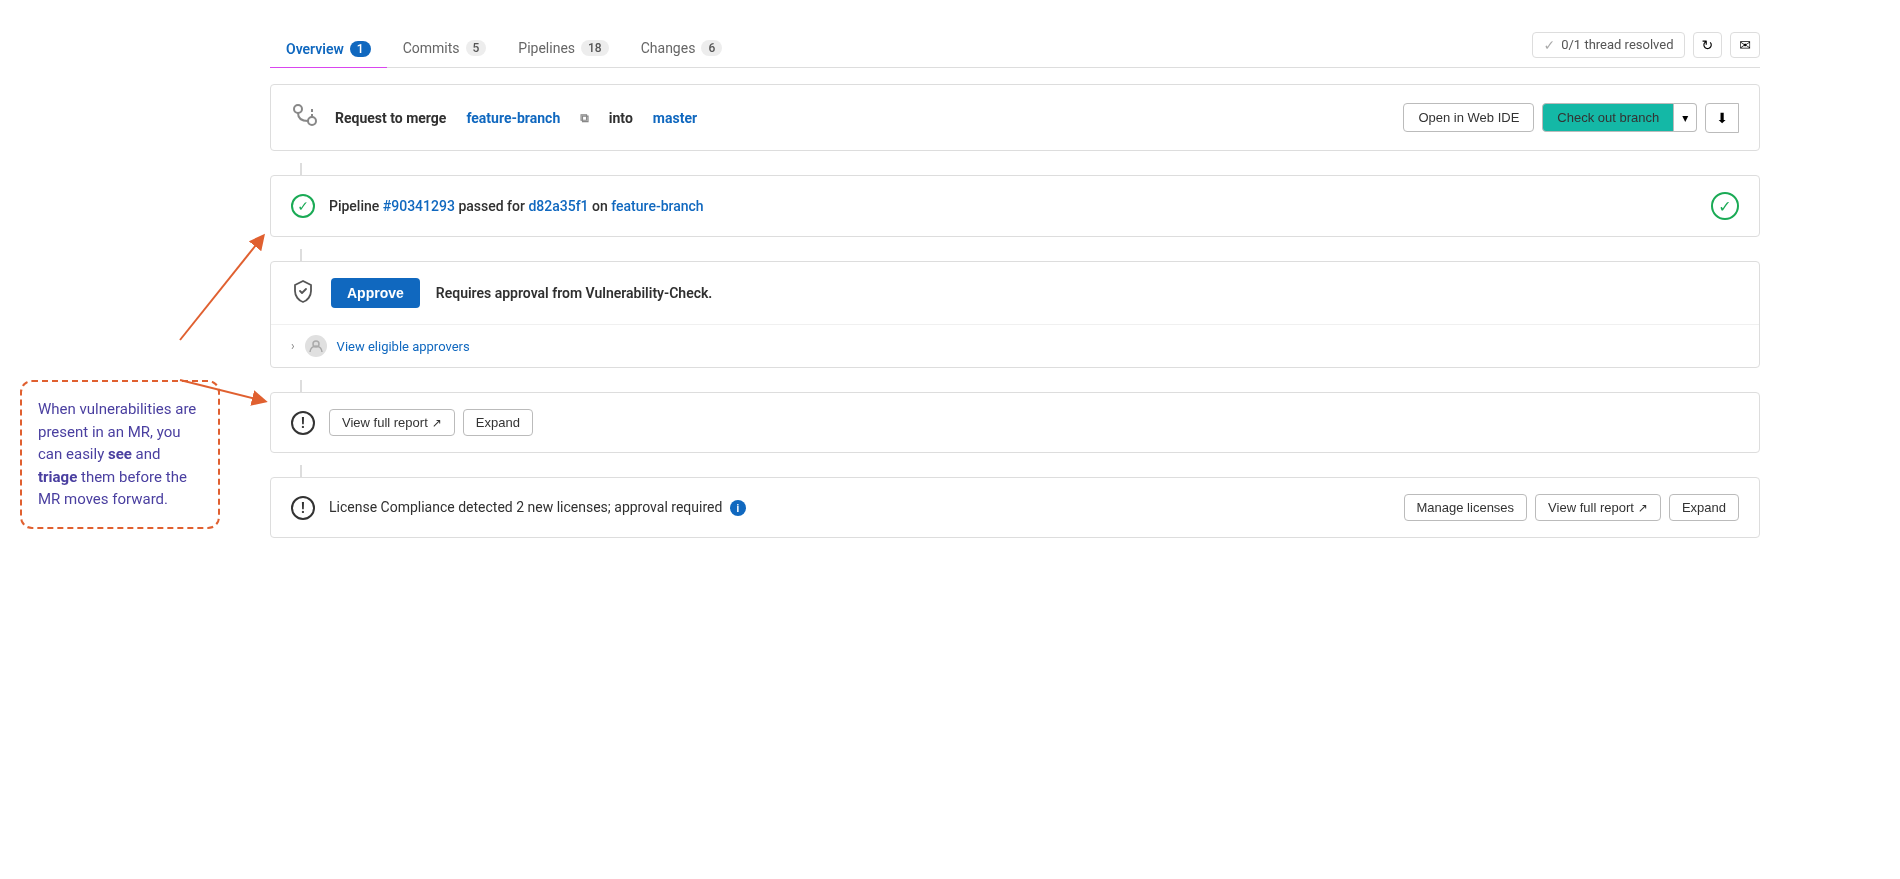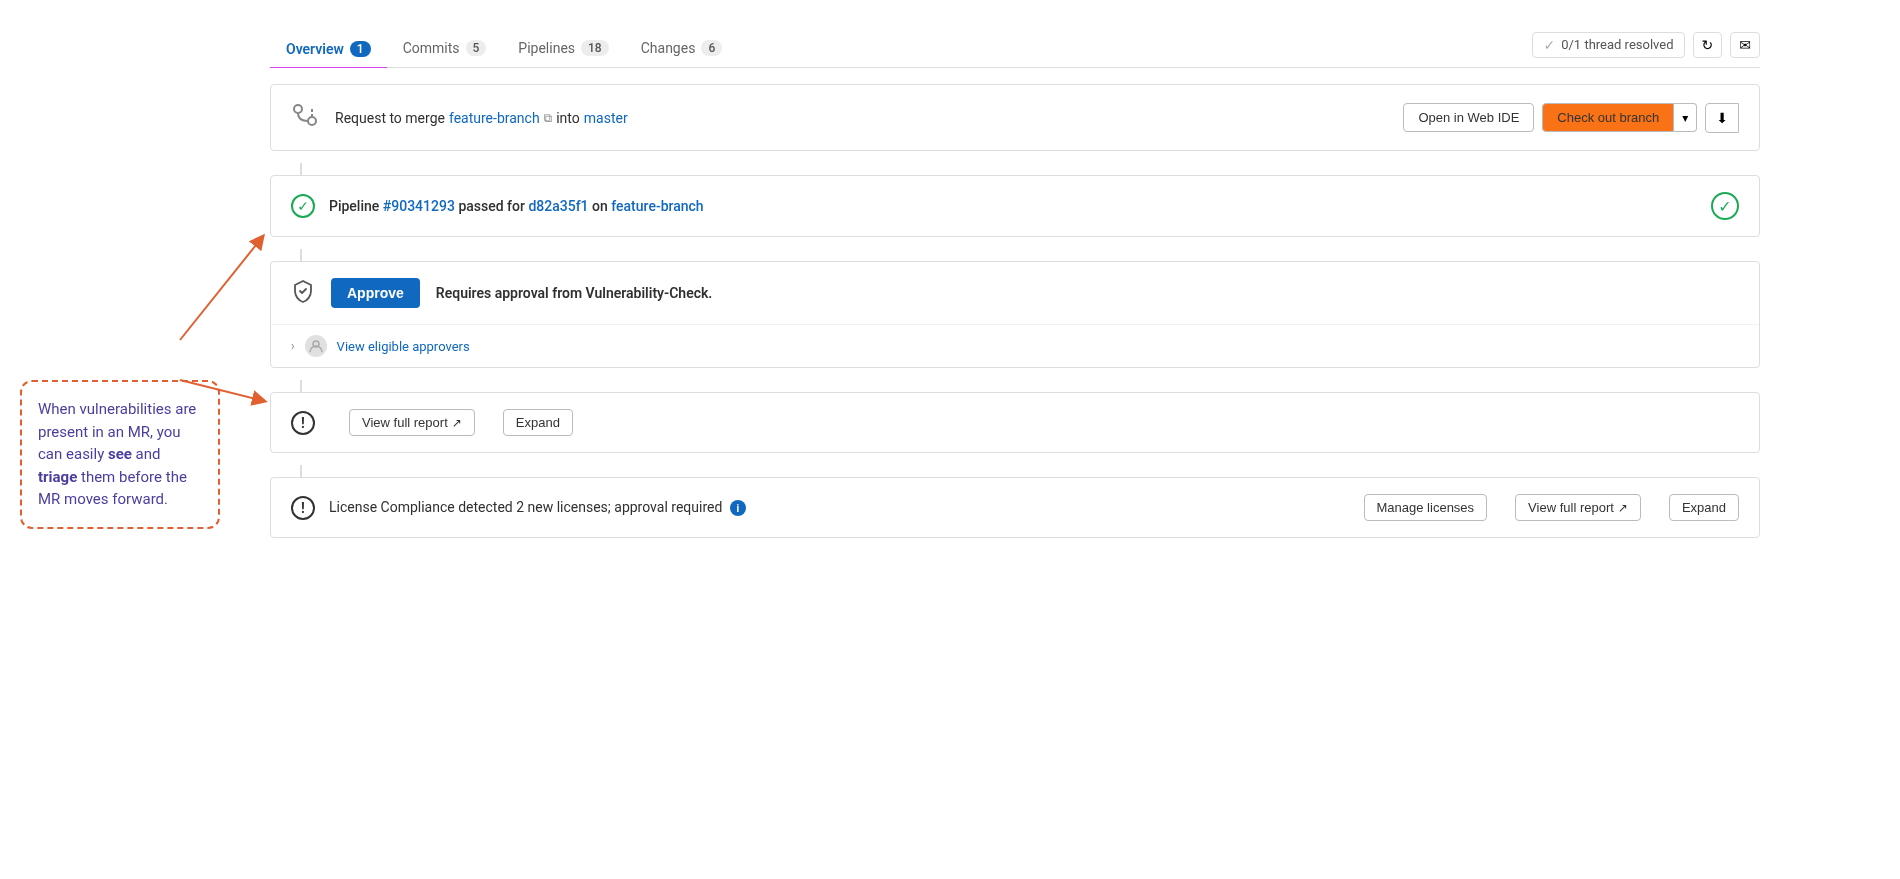--- a/index.html
+++ b/index.html
@@ -127,25 +127,25 @@
     .merge-icon {
       color: #888;
       font-size: 22px;
       flex-shrink: 0;
     }
     .merge-info {
       flex: 1;
     }
     .merge-info .line1 {
       font-size: 14px;
-      font-weight: 400;
+      font-weight: 700;
       color: #303030;
       display: flex;
       align-items: center;
-      gap: 4px;
+      gap: 20px;
       flex-wrap: wrap;
     }
     .merge-info .line2 {
       font-size: 13px;
       color: #666;
       margin-top: 4px;
       display: flex;
       align-items: center;
       gap: 4px;
     }
@@ -166,21 +166,21 @@
       border: 1px solid #bbb;
       background: #fff;
       border-radius: 4px;
       padding: 6px 14px;
       font-size: 13px;
       cursor: pointer;
       color: #333;
     }
     .btn-checkout {
       border: 1px solid #bbb;
-      background: #f97316;
+      background: #14b8a6;
       border-radius: 4px 0 0 4px;
       padding: 6px 14px;
       font-size: 13px;
       cursor: pointer;
       color: #333;
     }
     .btn-caret {
       border: 1px solid #bbb;
       border-left: none;
       background: #fff;
@@ -312,21 +312,20 @@
       border: 1px solid #bbb;
       background: #fff;
       border-radius: 4px;
       padding: 5px 12px;
       font-size: 13px;
       cursor: pointer;
       color: #333;
       display: flex;
       align-items: center;
       gap: 4px;
-      margin-left: 20px;
     }
     .info-icon {
       display: inline-flex;
       align-items: center;
       justify-content: center;
       width: 16px;
       height: 16px;
       border-radius: 50%;
       background: #1068bf;
       color: #fff;

